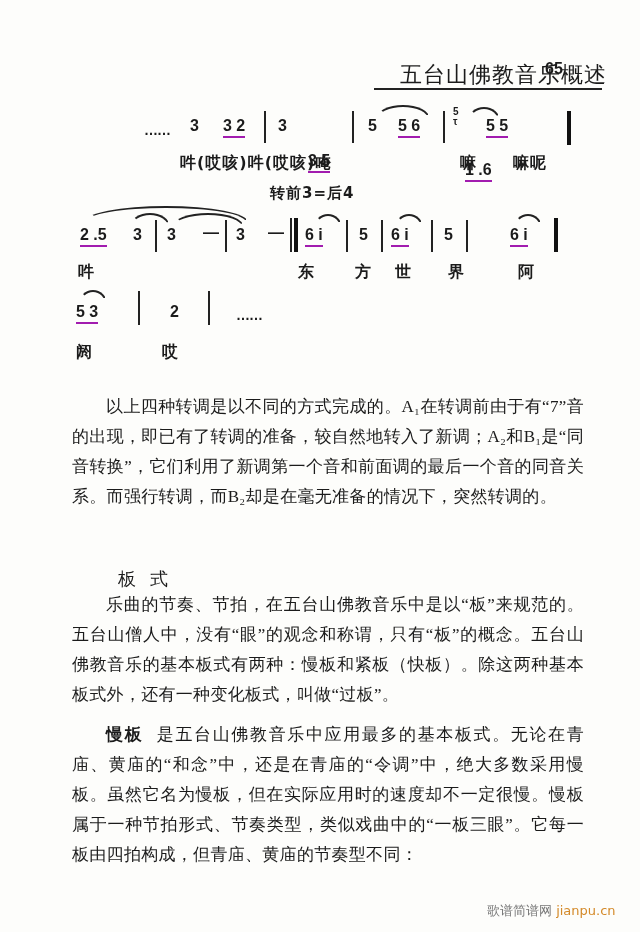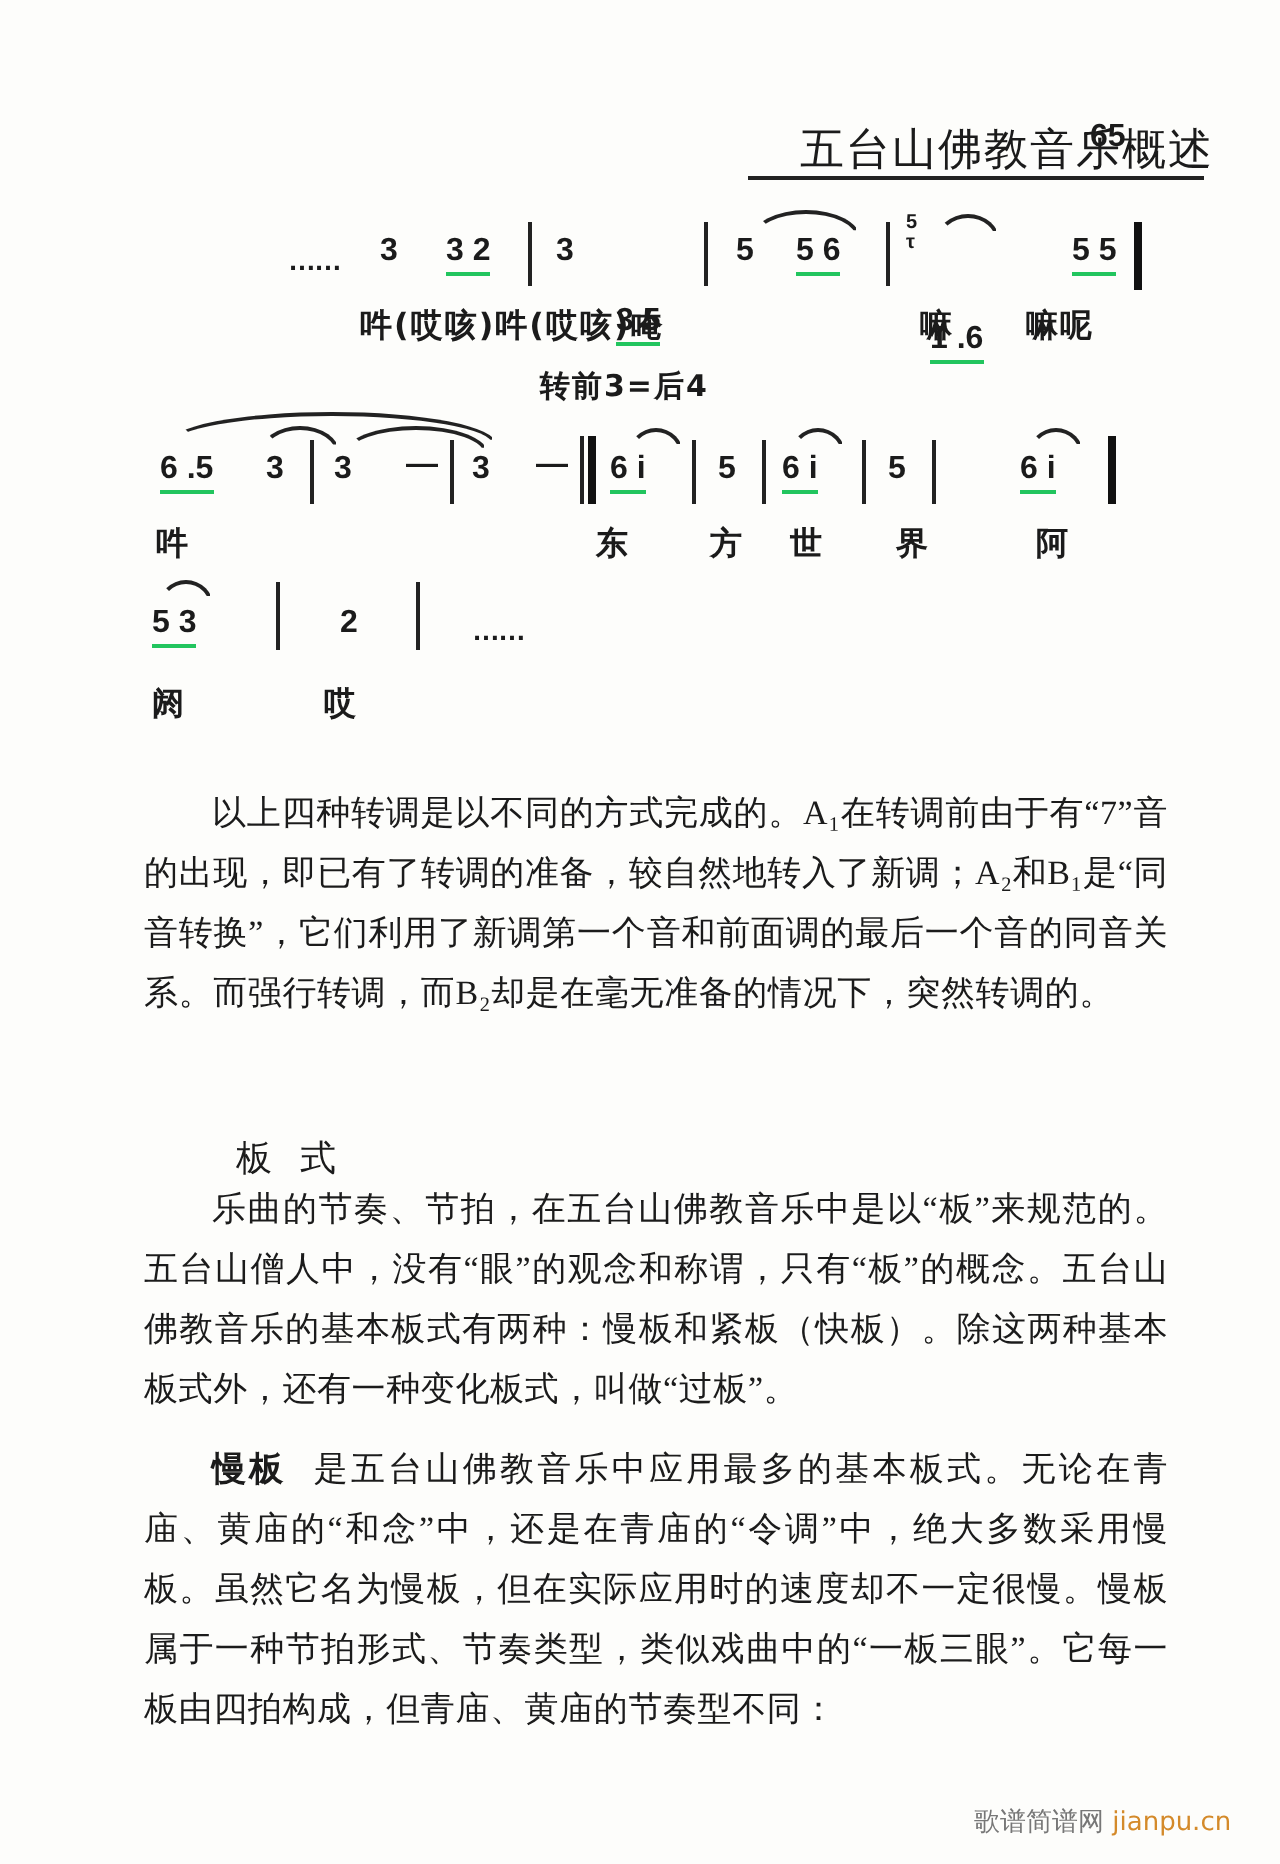--- a/index.html
+++ b/index.html
@@ -6,21 +6,21 @@
   body {
     width:640px; height:932px; background:#fdfdfb; position:relative; overflow:hidden;
     font-family: "DejaVu Serif", "Liberation Serif", serif; color:#1b1b1b;
   }
   .abs { position:absolute; }
   .header-title { left:400px; top:60px; font-size:22px; letter-spacing:1px; font-family:"DejaVu Sans","Liberation Sans",sans-serif; }
   .header-page { left:545px; top:60px; font-size:16px; font-weight:bold; font-family:"Liberation Sans","DejaVu Sans",sans-serif;text-align:right; }
   .header-rule { left:374px; top:88px; width:228px; height:2px; background:#222; }
 
   .note { font-family:"Liberation Sans","DejaVu Sans",sans-serif; font-weight:bold; font-size:16px; }
-  .ul { border-bottom:2px solid #22c55e; padding-bottom:1px; }
+  .ul { border-bottom:2px solid #a21caf; padding-bottom:1px; }
   .bar { width:2px; background:#222; }
   .barthick { width:4px; background:#111; }
   .lyric { font-size:16px; font-family:"DejaVu Sans","Liberation Sans",sans-serif; font-weight:bold; letter-spacing:1px; }
   .slur { border:2px solid #222; border-color:#222 transparent transparent transparent; border-radius:50%/100% 100% 0 0; height:10px; }
   .dots { font-family:"Liberation Sans",sans-serif; font-size:14px; font-weight:bold; letter-spacing:-1px; }
   .small { font-size:10px; font-family:"Liberation Sans",sans-serif; font-weight:bold; }
 
   .para { left:72px; width:512px; font-size:17px; line-height:30px; font-family:Liberation Serif, serif; text-align:justify; letter-spacing:0.3px; }
   .section-title { left:118px; top:567px; font-size:18px; letter-spacing:14px; font-family:"DejaVu Serif",serif; }
   .watermark { left:487px; top:902px; font-size:13px; color:#777; font-family:"DejaVu Sans",sans-serif; }
@@ -43,35 +43,35 @@
   <span class="abs note ul" style="left:308px;top:117px;margin-top:35px;">3 5</span>
   <span class="abs bar" style="left:352px;top:111px;height:32px;"></span>
   <span class="abs note" style="left:368px;top:117px;">5</span>
   <span class="abs slur" style="left:376px;top:105px;width:50px;"></span>
   <span class="abs note ul" style="left:398px;top:117px;">5 6</span>
   <span class="abs bar" style="left:443px;top:111px;height:32px;"></span>
   <span class="abs small" style="left:453px;top:106px;">5</span>
   <span class="abs small" style="left:453px;top:116px;">τ</span>
   <span class="abs slur" style="left:468px;top:107px;width:28px;"></span>
   <span class="abs note ul" style="left:465px;top:117px;margin-top:44px;">1 .6</span>
-  <span class="abs note ul" style="left:536px;top:117px;">5 5</span>
+  <span class="abs note ul" style="left:486px;top:117px;">5 5</span>
   <span class="abs barthick" style="left:567px;top:111px;height:34px;"></span>
 
   <span class="abs lyric" style="left:180px;top:153px;">吽(哎咳)吽(哎咳)唵</span>
   <span class="abs lyric" style="left:460px;top:153px;">嘛</span>
   <span class="abs lyric" style="left:513px;top:153px;">嘛呢</span>
 </div>
 
 <div class="abs lyric" style="left:270px;top:184px;font-size:15px;">转前3=后4</div>
 
 <div class="abs" style="left:0;top:0;width:640px;height:280px;">
   <span class="abs slur" style="left:84px;top:206px;width:160px;height:12px;"></span>
   <span class="abs slur" style="left:130px;top:213px;width:36px;"></span>
   <span class="abs slur" style="left:172px;top:213px;width:68px;"></span>
-  <span class="abs note ul" style="left:80px;top:226px;">6 .5</span>
+  <span class="abs note ul" style="left:80px;top:226px;">2 .5</span>
   <span class="abs note" style="left:133px;top:226px;">3</span>
   <span class="abs bar" style="left:155px;top:220px;height:32px;"></span>
   <span class="abs note" style="left:167px;top:226px;">3</span>
   <span class="abs note" style="left:203px;top:224px;">—</span>
   <span class="abs bar" style="left:225px;top:220px;height:32px;"></span>
   <span class="abs note" style="left:236px;top:226px;">3</span>
   <span class="abs note" style="left:268px;top:224px;">—</span>
   <span class="abs bar" style="left:290px;top:218px;height:34px;"></span>
   <span class="abs barthick" style="left:294px;top:218px;height:34px;"></span>
   <span class="abs slur" style="left:314px;top:214px;width:24px;"></span>

